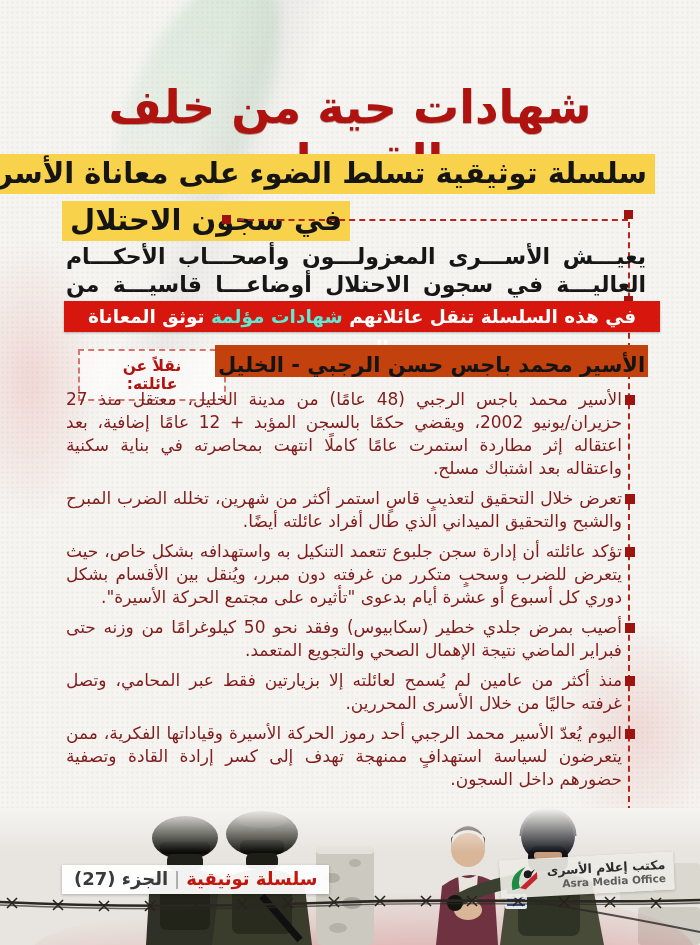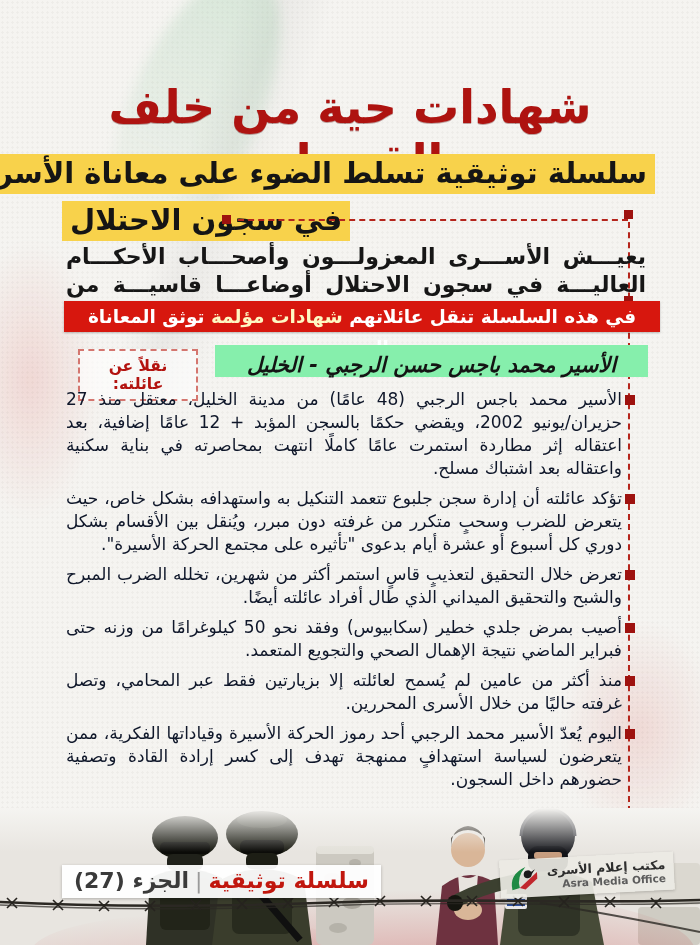--- a/index.html
+++ b/index.html
@@ -54,52 +54,52 @@
     direction:rtl;text-align:justify;text-align-last:justify;
     font-size:22px;font-weight:bold;color:#161616;line-height:28px;
   }
   .banner{
     position:absolute;top:301px;left:64px;right:40px;
     background:#d7170e;color:#ffffff;
     direction:rtl;text-align:center;
     font-size:18.5px;font-weight:bold;line-height:31px;height:31px;
     box-shadow:0 1px 2px rgba(0,0,0,0.25);
   }
-  .banner .dark-word{color:#fef9c3;}
+  .banner .dark-word{color:#5eead4;}
 
   .quote-label{
     position:absolute;left:78px;top:349px;width:112px;
     border:2px dashed #d4766f;background:rgba(255,255,255,0.6);
     color:#b3130f;font-size:15.5px;font-weight:bold;
-    direction:rtl;text-align:center;padding:6px 2px;
+    direction:rtl;text-align:center;padding:6px 16px;
   }
   .prisoner-box{
     position:absolute;left:215px;right:52px;top:345px;height:32px;
-    background:#86efac;direction:rtl;text-align:center;
-    font-size:21px;font-weight:bold;color:#141414;line-height:40px;font-style:italic;
+    background:#c2410c;direction:rtl;text-align:center;
+    font-size:21px;font-weight:bold;color:#141414;line-height:40px;
   }
 
   .bullets{
     position:absolute;top:388px;left:66px;right:78px;
     margin:0;padding:0;list-style:none;direction:rtl;
-    font-size:17px;color:#0f172a;line-height:23px;text-align:justify;
+    font-size:17px;color:#7f1d1d;line-height:23px;text-align:justify;
   }
   .bullets li{position:relative;margin-bottom:7px;}
   .bullets li::before{
     content:"";position:absolute;right:-13px;top:7px;
     width:10px;height:10px;background:#9e120f;
   }
 
   .collage{position:absolute;left:0;top:808px;width:700px;height:137px;}
 
   .footer-label{
     position:absolute;left:62px;top:865px;
     background:rgba(255,255,255,0.94);
     padding:3px 12px 5px 12px;direction:rtl;
-    font-size:22px;font-weight:bold;white-space:nowrap;
+    font-size:18px;font-weight:bold;white-space:nowrap;
     box-shadow:0 1px 3px rgba(0,0,0,0.25);
   }
   .footer-label .series{color:#c1170e;}
   .footer-label .div{color:#9a9a9a;margin:0 6px;font-weight:normal;}
   .footer-label .part{color:#3a3a3a;}
 
   .logo{
     position:absolute;right:26px;top:856px;
     display:flex;align-items:center;gap:7px;
     background:rgba(236,234,228,0.92);
@@ -133,22 +133,22 @@
 
 <div class="banner">
   <span>في هذه السلسلة تنقل عائلاتهم </span><span class="dark-word">شهادات مؤلمة</span><span> توثق المعاناة والصمود</span>
 </div>
 
 <div class="quote-label">نقلاً عن عائلته:</div>
 <div class="prisoner-box">الأسير محمد باجس حسن الرجبي - الخليل</div>
 
 <ul class="bullets">
   <li>الأسير محمد باجس الرجبي (48 عامًا) من مدينة الخليل، معتقل منذ 27 حزيران/يونيو 2002، ويقضي حكمًا بالسجن المؤبد + 12 عامًا إضافية، بعد اعتقاله إثر مطاردة استمرت عامًا كاملًا انتهت بمحاصرته في بناية سكنية واعتقاله بعد اشتباك مسلح.</li>
+  <li>تعرض خلال التحقيق لتعذيبٍ قاسٍ استمر أكثر من شهرين، تخلله الضرب المبرح والشبح والتحقيق الميداني الذي طال أفراد عائلته أيضًا.</li>
   <li>تؤكد عائلته أن إدارة سجن جلبوع تتعمد التنكيل به واستهدافه بشكل خاص، حيث يتعرض للضرب وسحبٍ متكرر من غرفته دون مبرر، ويُنقل بين الأقسام بشكل دوري كل أسبوع أو عشرة أيام بدعوى "تأثيره على مجتمع الحركة الأسيرة".</li>
-  <li>تعرض خلال التحقيق لتعذيبٍ قاسٍ استمر أكثر من شهرين، تخلله الضرب المبرح والشبح والتحقيق الميداني الذي طال أفراد عائلته أيضًا.</li>
   <li>أصيب بمرض جلدي خطير (سكابيوس) وفقد نحو 50 كيلوغرامًا من وزنه حتى فبراير الماضي نتيجة الإهمال الصحي والتجويع المتعمد.</li>
   <li>منذ أكثر من عامين لم يُسمح لعائلته إلا بزيارتين فقط عبر المحامي، وتصل غرفته حاليًا من خلال الأسرى المحررين.</li>
   <li>اليوم يُعدّ الأسير محمد الرجبي أحد رموز الحركة الأسيرة وقياداتها الفكرية، ممن يتعرضون لسياسة استهدافٍ ممنهجة تهدف إلى كسر إرادة القادة وتصفية حضورهم داخل السجون.</li>
 </ul>
 
 <svg class="collage" viewBox="0 0 700 137" xmlns="http://www.w3.org/2000/svg">
   <defs>
     <linearGradient id="fadeTop" x1="0" y1="0" x2="0" y2="1">
       <stop offset="0" stop-color="#f5f4f1"></stop>
       <stop offset="1" stop-color="#f5f4f1" stop-opacity="0"></stop>

